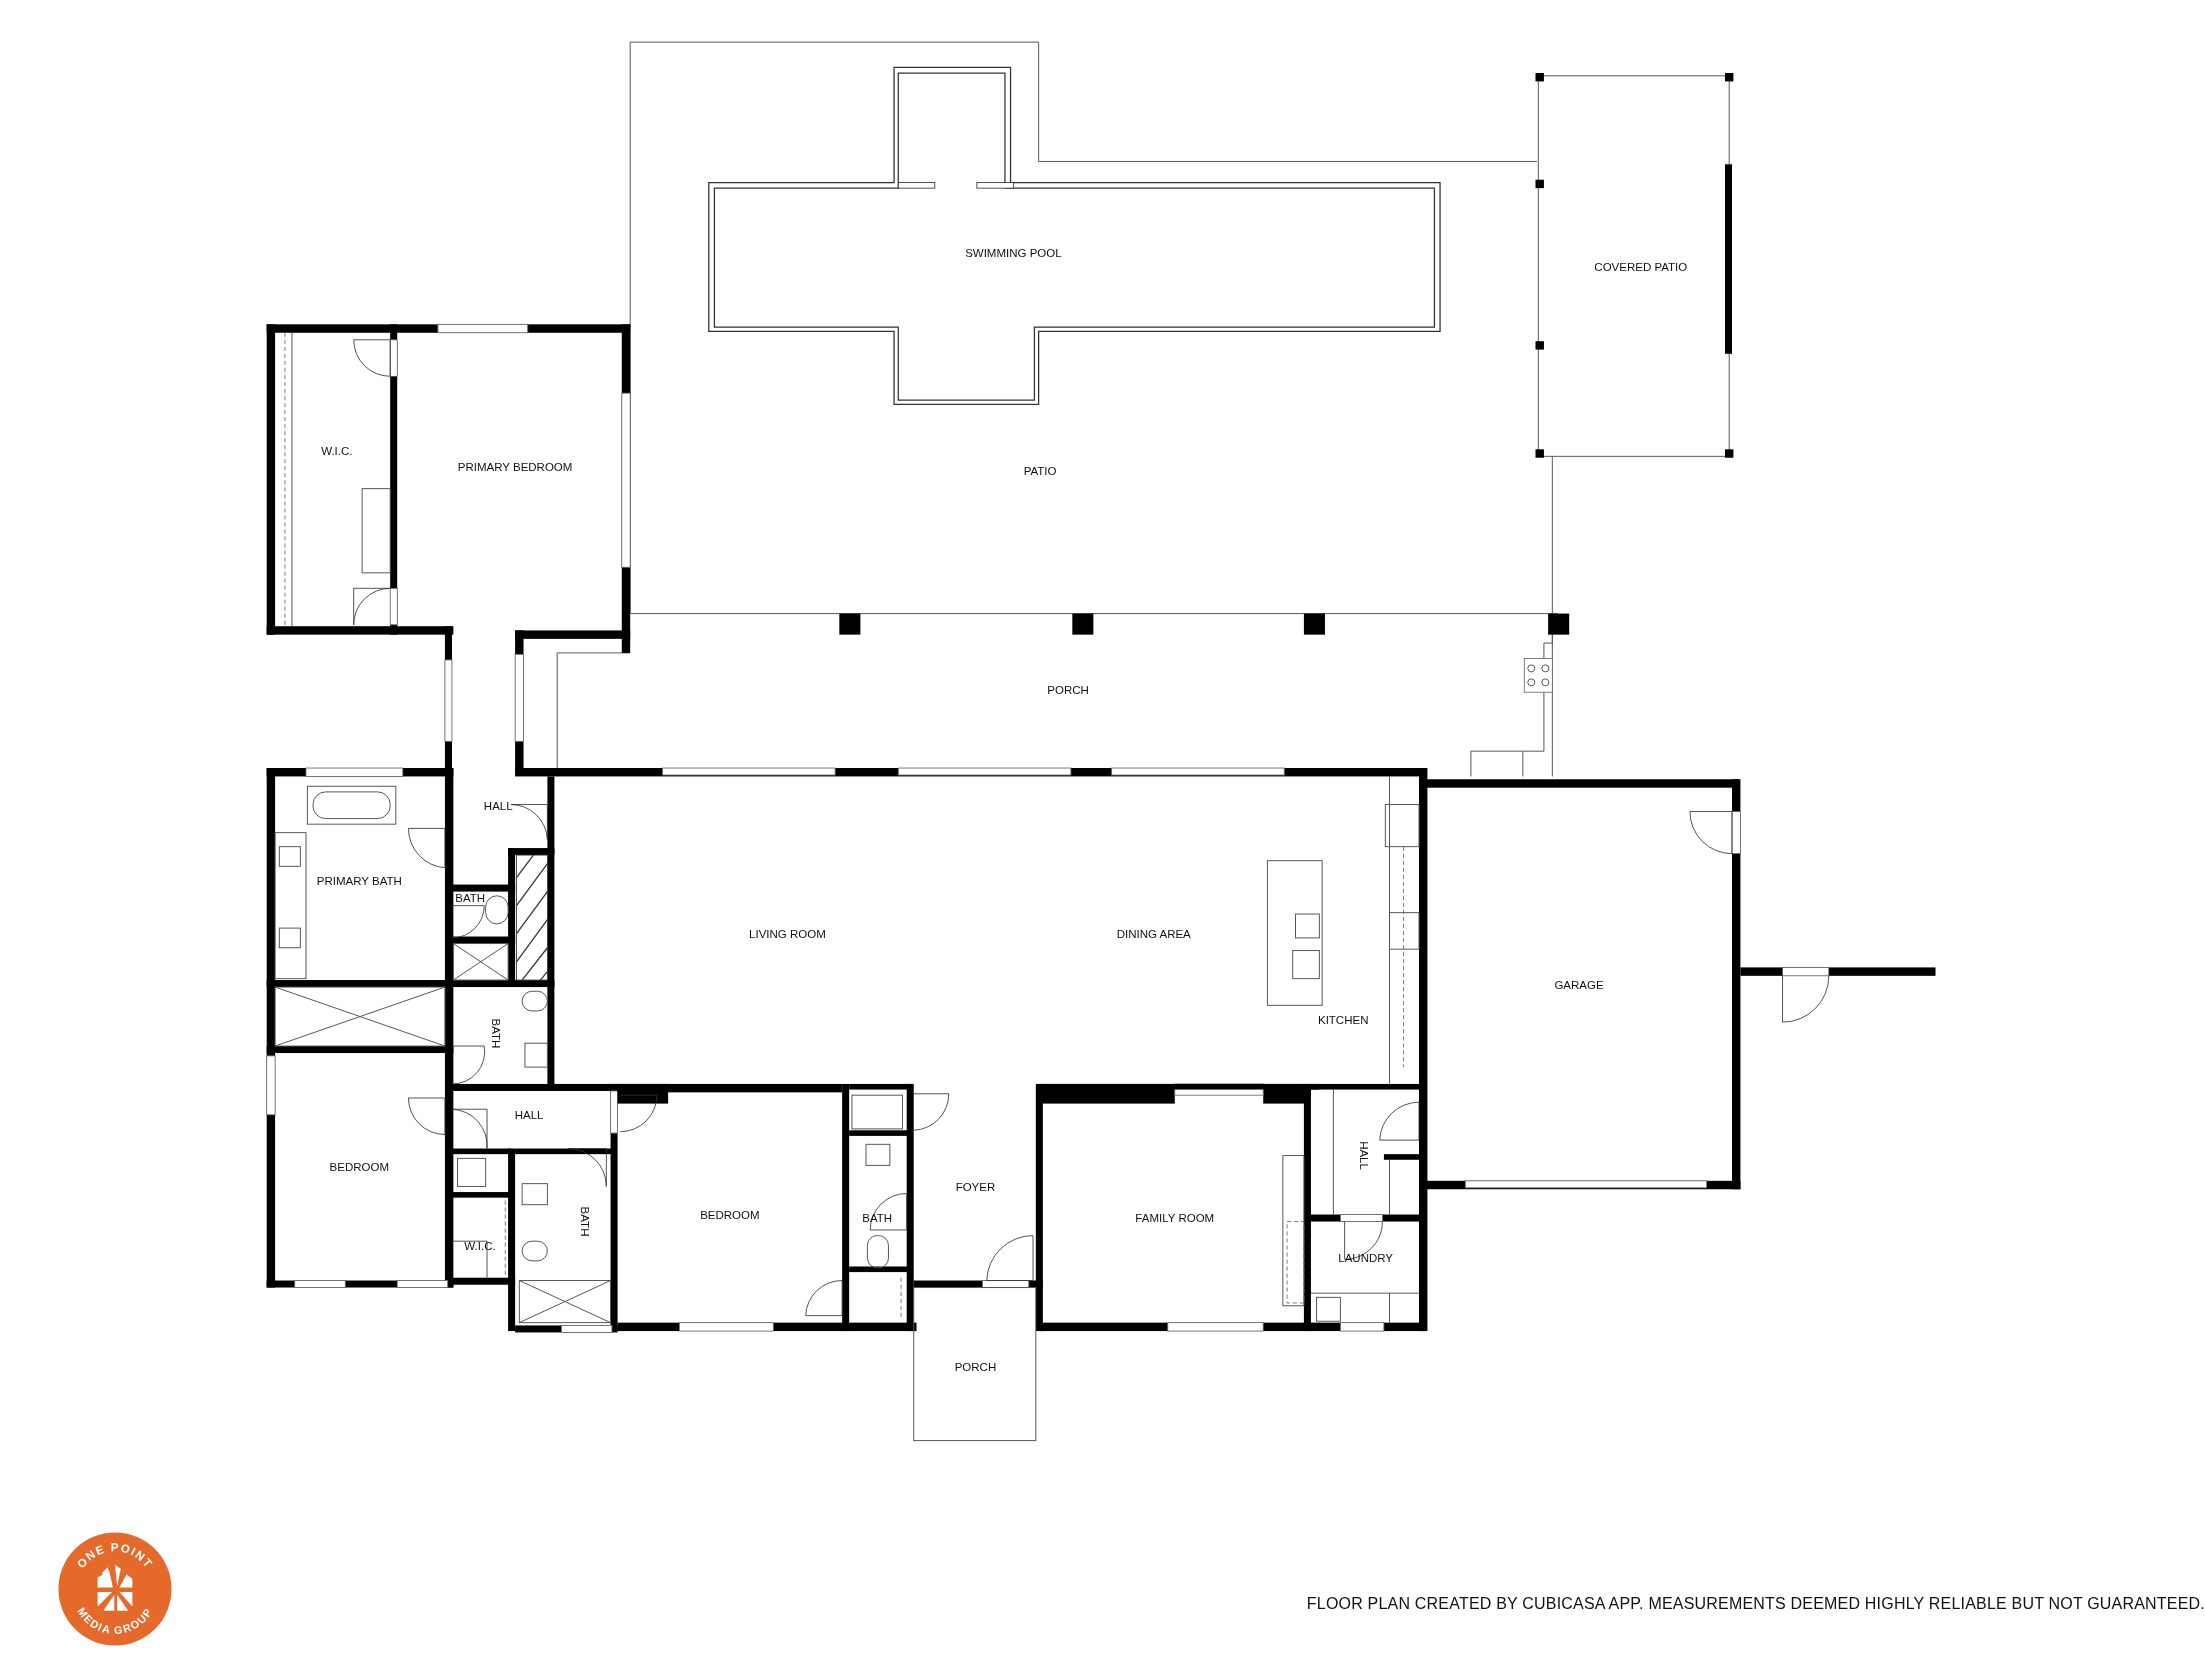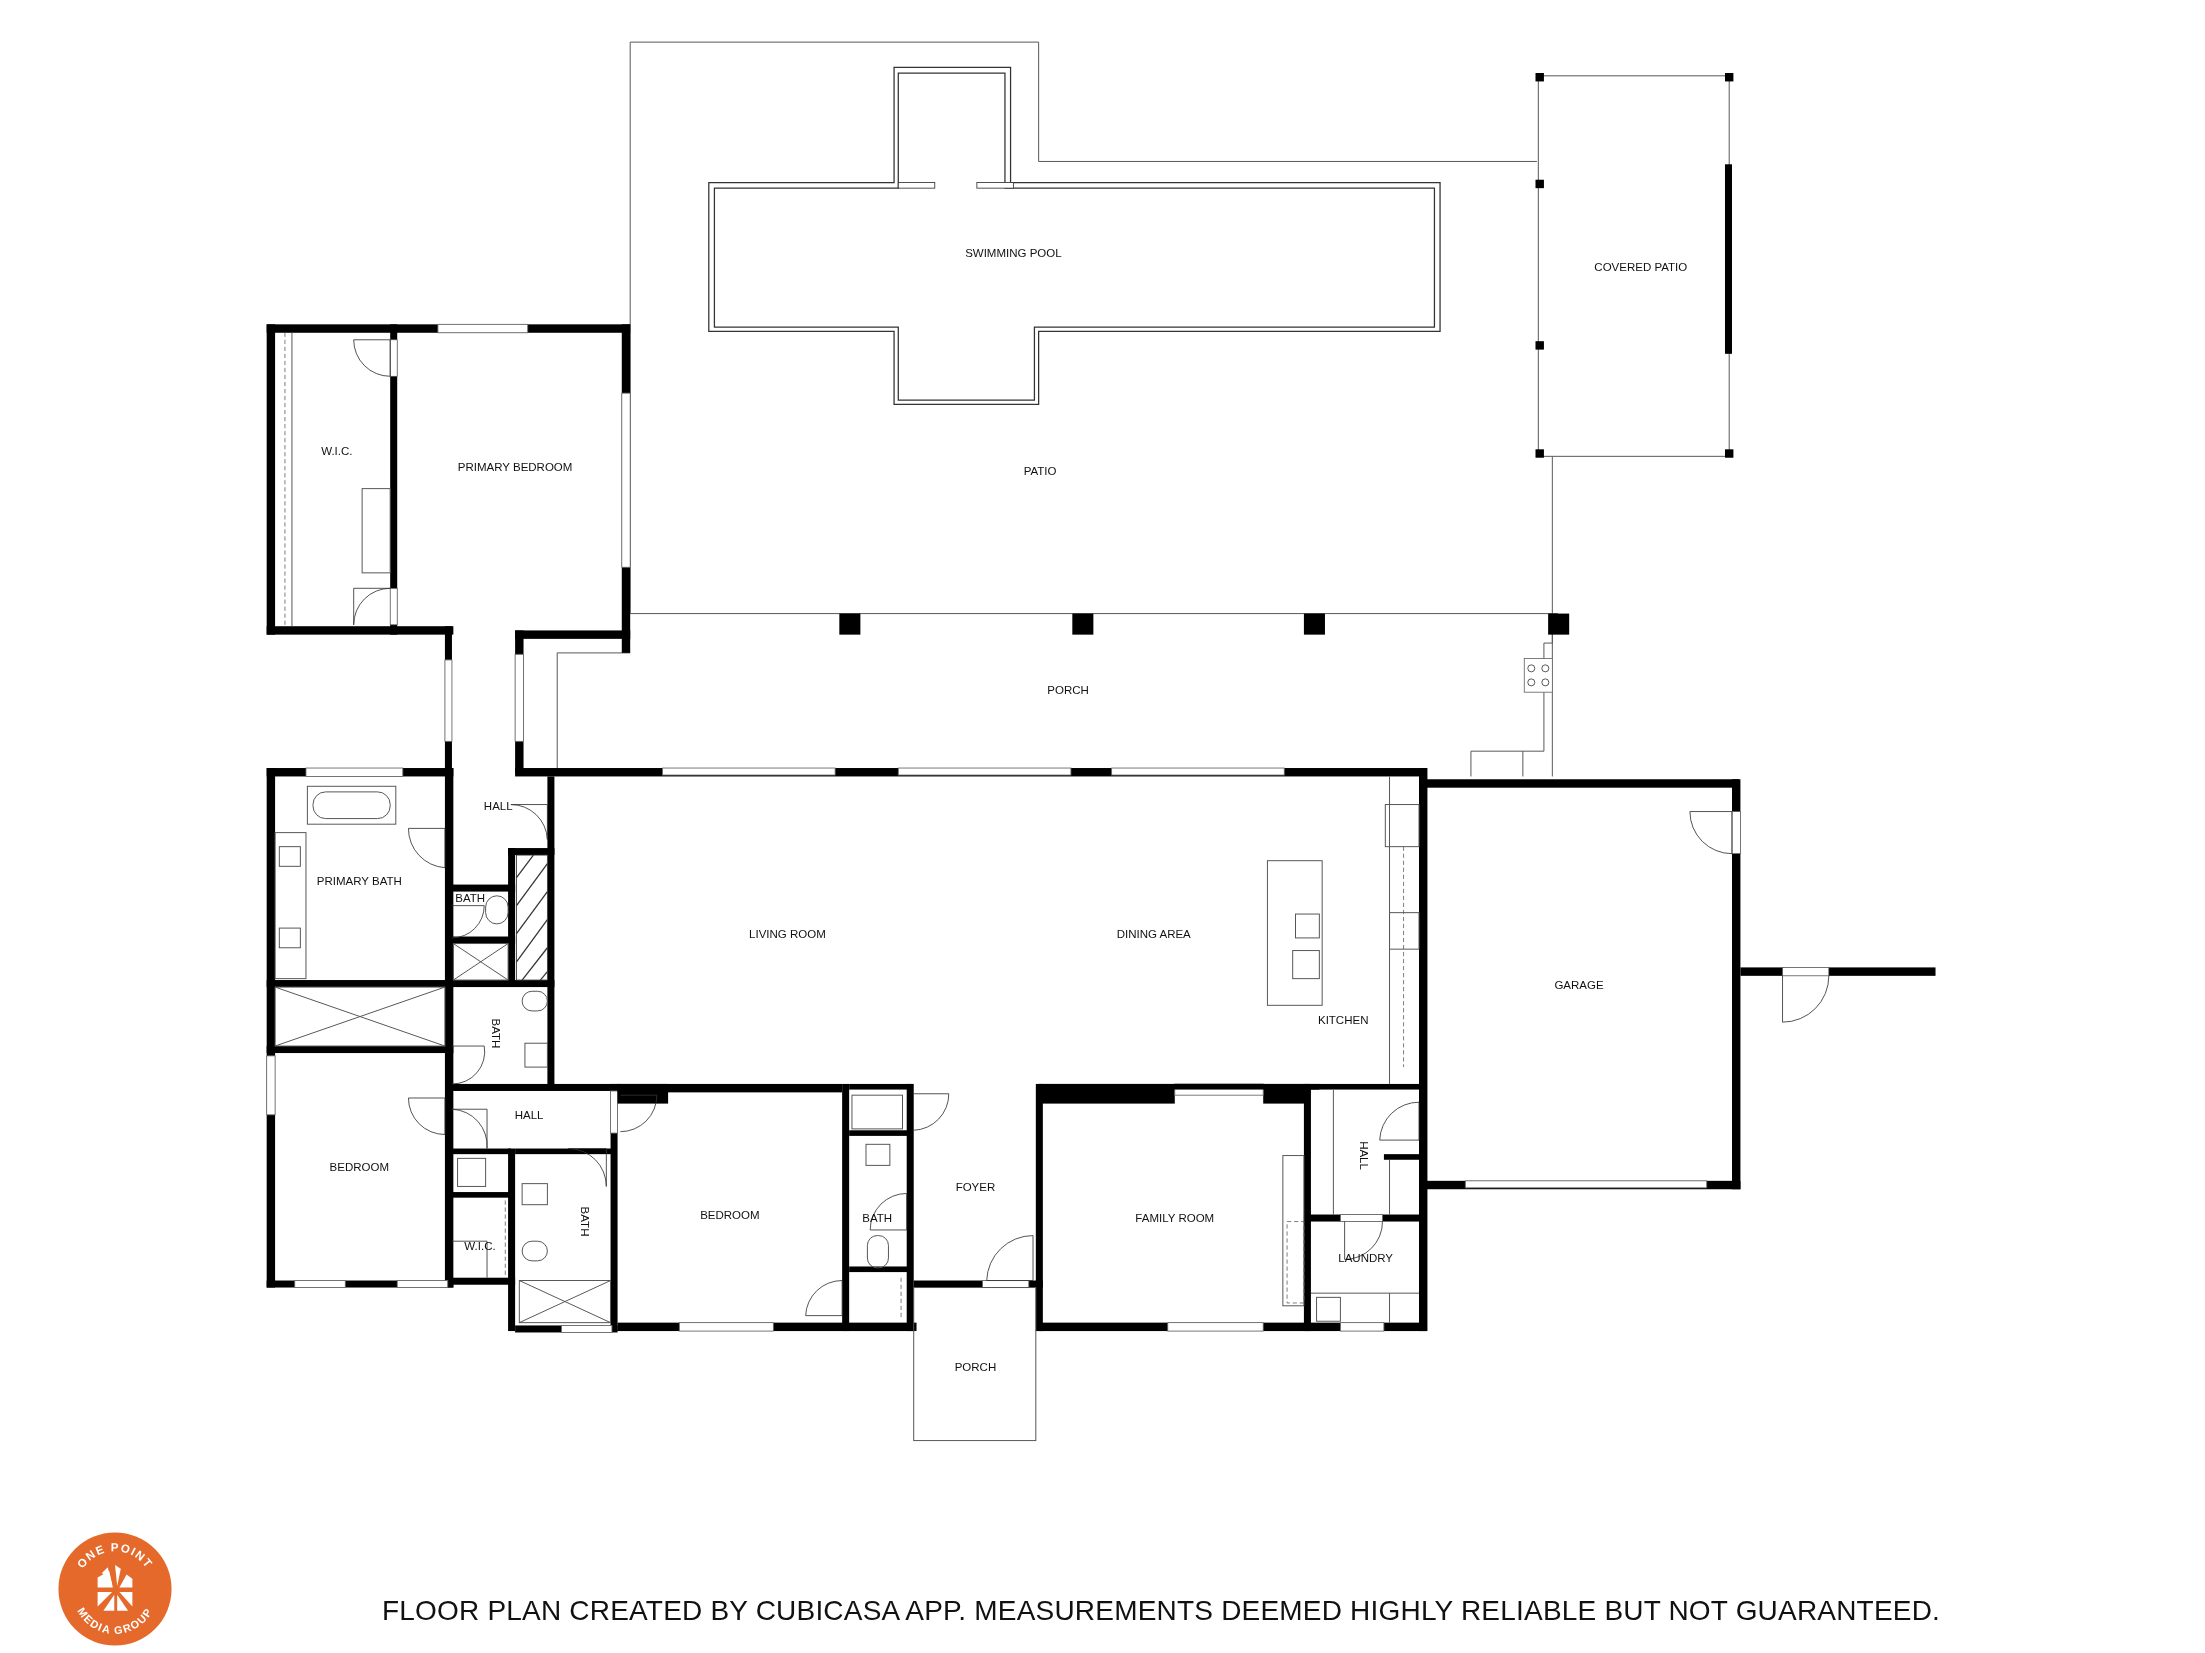--- a/index.html
+++ b/index.html
@@ -6,22 +6,22 @@
   body { width:2205px; height:1654px; position:relative; overflow:hidden; font-family:"Liberation Sans", sans-serif; }
   #plan { position:absolute; left:0; top:0; width:2205px; height:1654px; }
   .wall { fill:#000; }
   .thin { fill:none; stroke:#555; stroke-width:0.7; }
   .thin2 { fill:none; stroke:#333; stroke-width:0.9; }
   .pool { fill:none; stroke:#333; stroke-width:0.9; }
   .win { fill:#fff; stroke:#666; stroke-width:0.6; }
   .door { fill:none; stroke:#333; stroke-width:0.6; }
   .dash { fill:none; stroke:#666; stroke-width:0.6; stroke-dasharray:3 2; }
   .lbl { font-family:"Liberation Sans", sans-serif; font-size:8.2px; fill:#111; text-anchor:middle; dominant-baseline:middle; }
-  .footer { position:absolute; left:0; width:2205px; top:1595px; text-align:left; padding-left:382px; box-sizing:border-box;
-            font-family:"Liberation Sans", sans-serif; font-size:28px; color:#111; letter-spacing:0.2px; }
+  .footer { position:absolute; left:0; width:2205px; top:1595px; text-align:right; padding-left:382px; box-sizing:border-box;
+            font-family:"Liberation Sans", sans-serif; font-size:16px; color:#111; letter-spacing:0.2px; }
   .logo { position:absolute; left:57px; top:1531px; width:116px; height:116px; }
 </style>
 </head>
 <body>
 
 <svg id="plan" viewBox="0 0 1571 1178" preserveAspectRatio="none" xmlns="http://www.w3.org/2000/svg">
 
   <g>
     <polyline class="thin" points="449,437 449,30 740,30 740,115 1095,115"></polyline>
     <line class="thin" x1="1106" y1="325" x2="1106" y2="553"></line>

